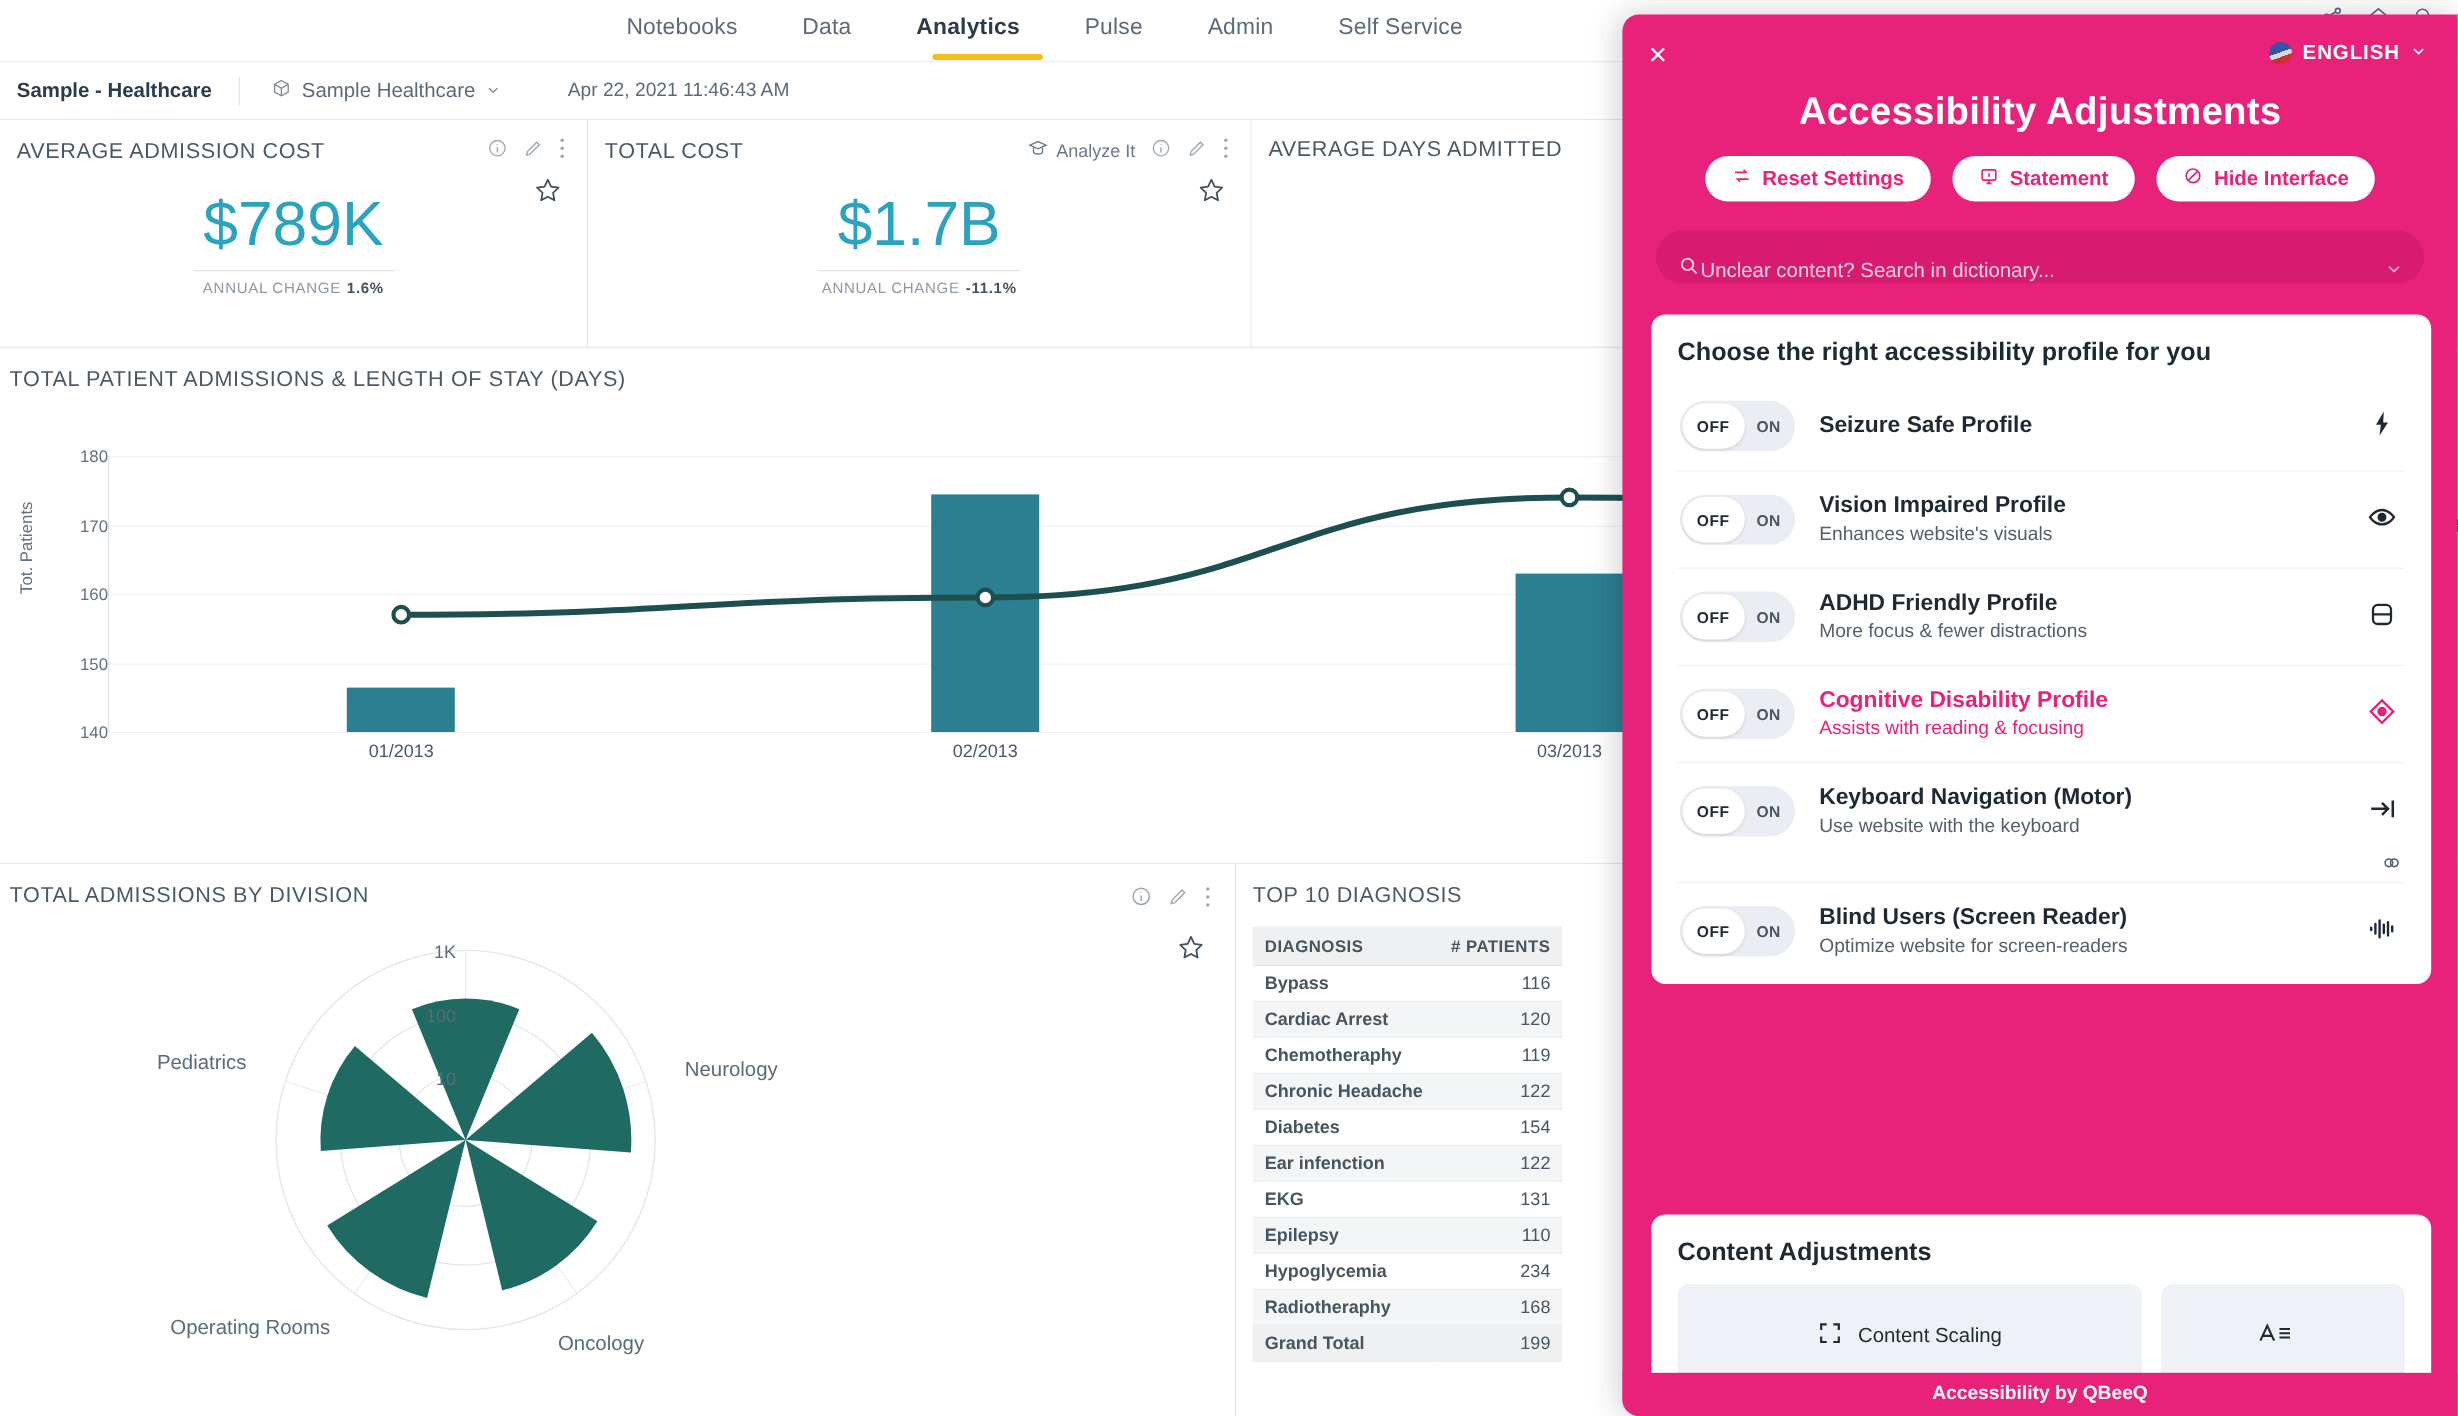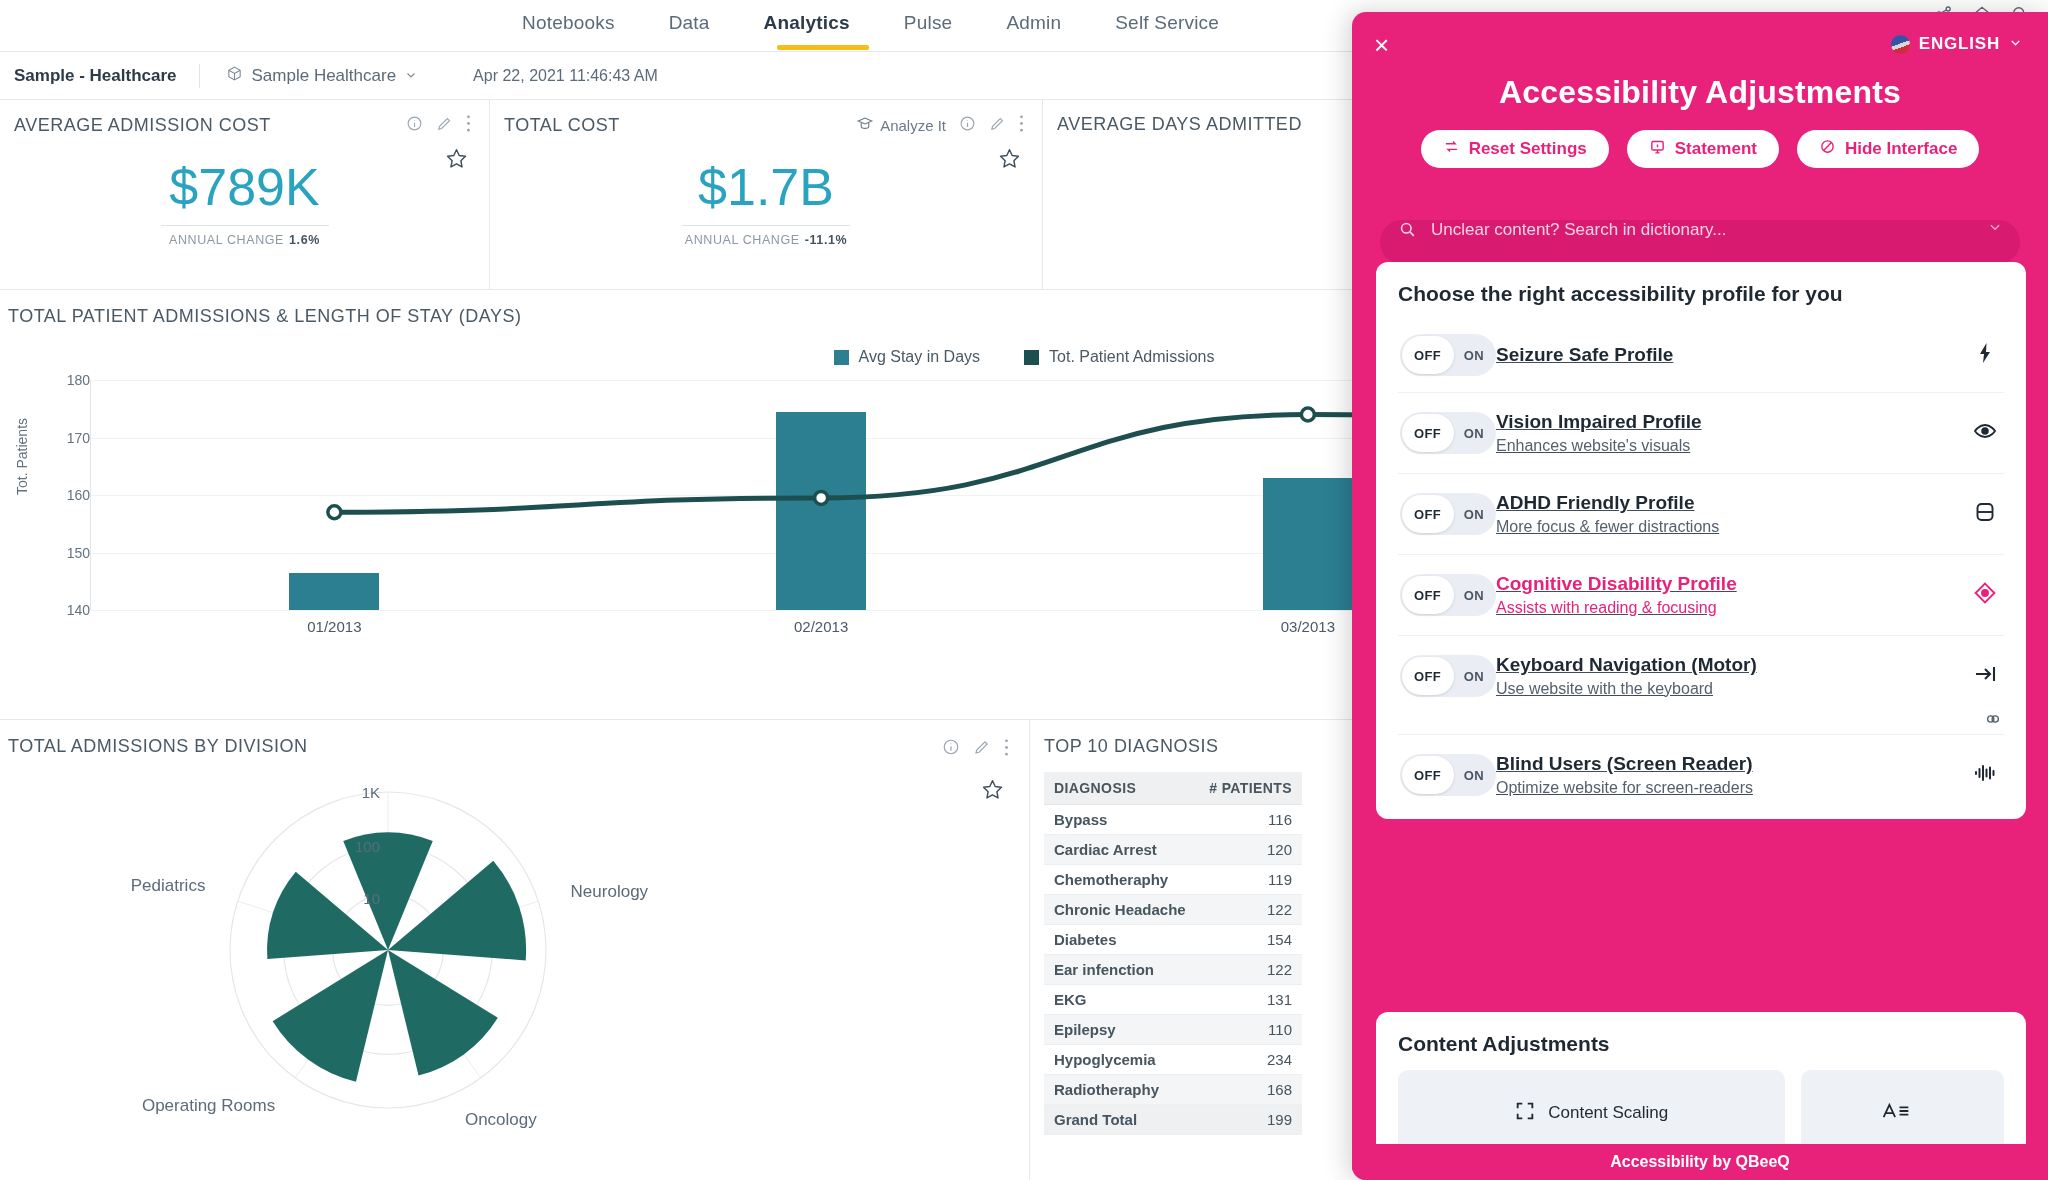--- a/index.html
+++ b/index.html
@@ -79,26 +79,26 @@
   .acc-lang { position:absolute; right:26px; top:22px; display:flex; align-items:center; gap:9px;
               color:#fff; font-size:17px; font-weight:700; letter-spacing:.8px; }
   .acc-flag { width:19px; height:19px; border-radius:50%;
               background:linear-gradient(160deg,#3455a4 0 46%, #d8d8d8 46% 62%, #cf2d3c 62% 100%); }
   .acc-title { position:absolute; left:0; right:0; top:62px; text-align:center;
                color:#fff; font-size:32px; font-weight:600; letter-spacing:.2px; }
   .acc-btns { position:absolute; left:0; right:0; top:118px; display:flex; justify-content:center; gap:18px;align-items:center; }
   .acc-btn { background:#fff; color:#E8217B; border-radius:22px; height:38px; padding:0 22px;
              display:flex; align-items:center; gap:9px; font-size:17px; font-weight:600; cursor:pointer; }
   .acc-search { position:absolute; left:28px; right:28px; top:180px; height:44px; border-radius:22px;
-                background:#d81b70; display:flex; align-items:flex-start; padding:0 18px; gap:14px; cursor:text;margin-top:28px; }
+                background:#d81b70; display:flex; align-items:flex-end; padding:0 18px; gap:0; cursor:text; }
   .acc-search .ph { color:#fbd3e4; font-size:17px; flex:1; }
   .acc-card { position:absolute; left:24px; right:22px; top:250px; background:#fff;
               border-radius:12px; padding:20px 22px 4px; }
   .acc-card-title { font-size:21px; color:#1f2933; font-weight:600; margin-bottom:12px; }
-  .prow { display:flex; align-items:center; padding:16px 2px; border-top:1px solid #eef0f3;text-decoration:underline; }
+  .prow { display:flex; align-items:center; gap:20px; padding:16px 2px; border-top:1px solid #eef0f3; }
   .prow.first { border-top:none; }
   .tog { width:96px; height:42px; border-radius:21px; background:#eaeef4; position:relative;
          display:flex; align-items:center; flex:0 0 auto; cursor:pointer; }
   .tog .knob { position:absolute; left:2px; top:2px; width:52px; height:38px; border-radius:19px;
                background:#fff; box-shadow:0 1px 3px rgba(0,0,0,.12); }
   .tog .t-off { position:absolute; left:14px; font-size:13px; font-weight:700; color:#1f2933; letter-spacing:.4px; z-index:2; }
   .tog .t-on { position:absolute; right:12px; font-size:13px; font-weight:700; color:#4a5663; letter-spacing:.4px; }
   .ptext { flex:1; }
   .pname { font-size:19px; color:#1f2933; font-weight:600; line-height:1.35; }
   .pdesc { font-size:16px; color:#55606c; line-height:1.4; }
@@ -252,30 +252,20 @@
       <div class="kpi-change">
         <span>ANNUAL CHANGE</span><b>87</b>
       </div>
     </div>
   </div>
 </div>
 
 <div class="panel-line">
   <div class="panel-title">TOTAL PATIENT ADMISSIONS &amp; LENGTH OF STAY (DAYS)</div>
 
-  <div class="legend">
-    <div class="lg">
-      <span class="sw" style="background:#2b7f91"></span>
-      <span>Avg Stay in Days</span>
-    </div>
-    <div class="lg">
-      <span class="sw" style="background:#1d4f50"></span>
-      <span>Tot. Patient Admissions</span>
-    </div>
-  </div>
 
   <div class="chartwrap">
     <div class="ylabel">Tot. Patients</div>
     <div class="yaxis" id="yaxis">
         <div class="ytick" style="top: 230px;">140</div>
         <div class="ytick" style="top: 172.5px;">150</div>
         <div class="ytick" style="top: 115px;">160</div>
         <div class="ytick" style="top: 57.5px;">170</div>
         <div class="ytick" style="top: 0px;">180</div>
       </div>

